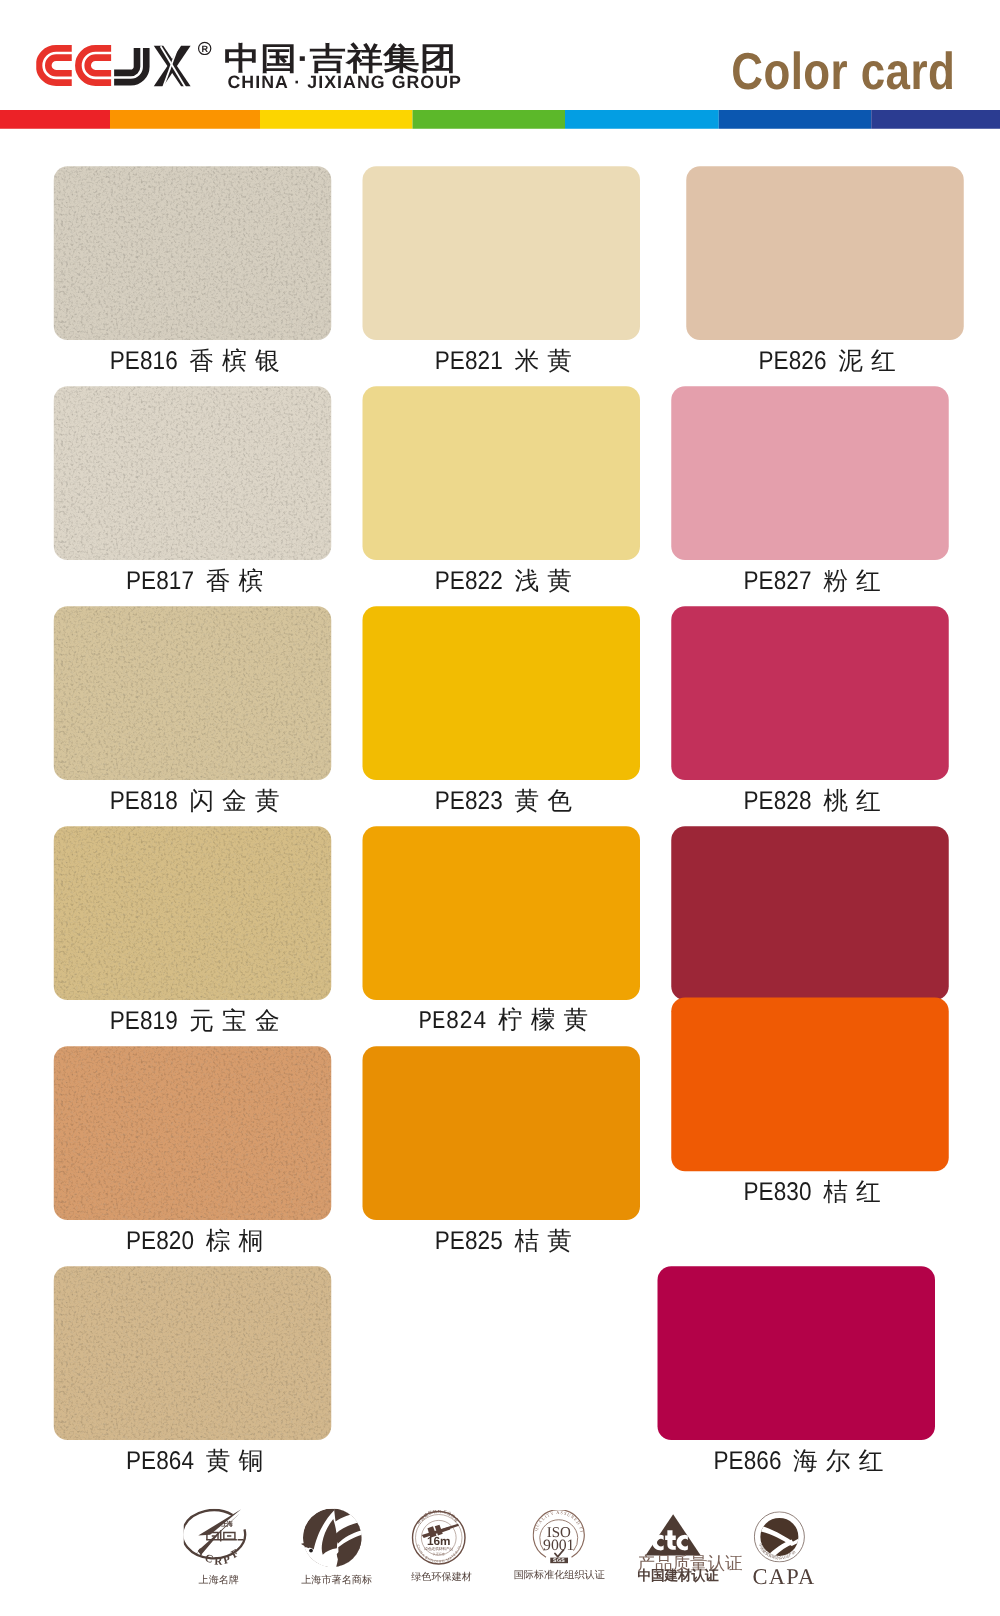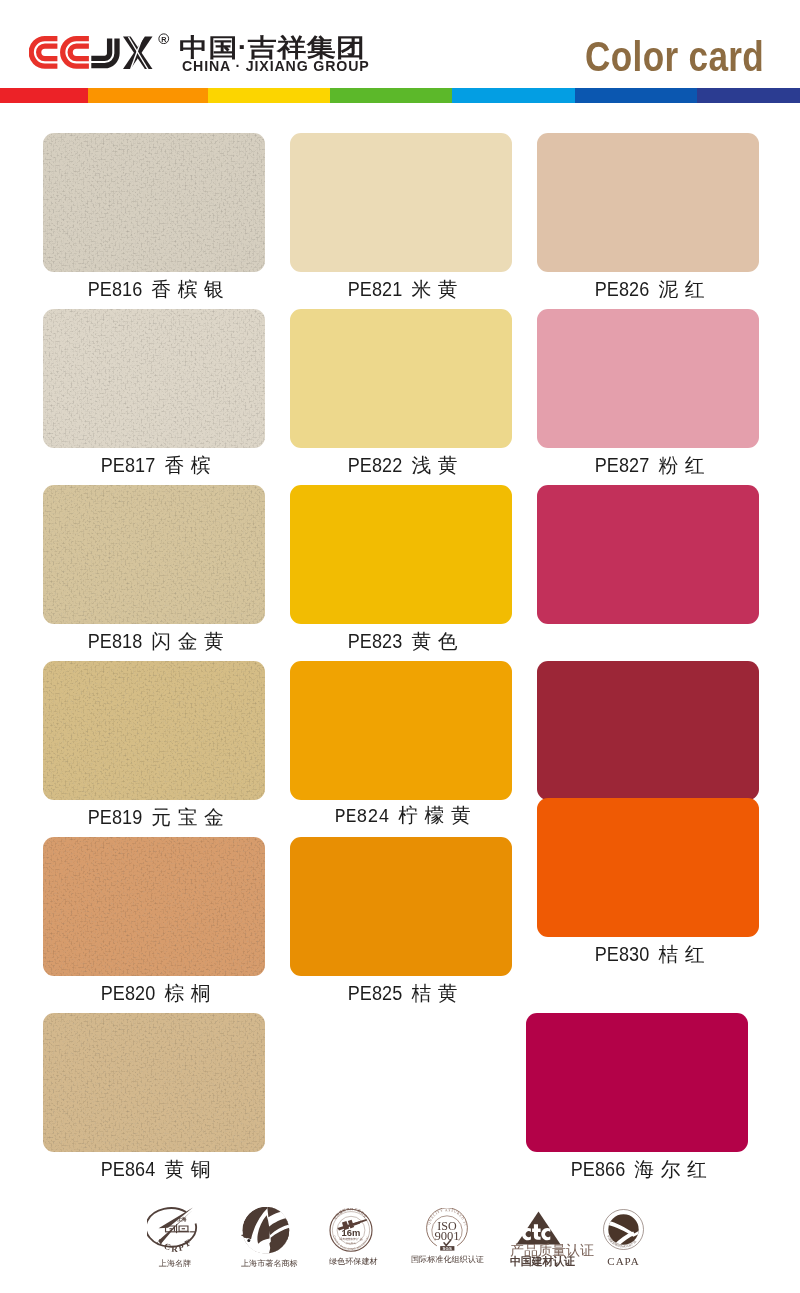--- a/index.html
+++ b/index.html
@@ -35,21 +35,21 @@
   .chip-label .nm{margin-left:5px;letter-spacing:6.5px;margin-right:-6.5px;}
 
   
   .certs{position:absolute;left:0;top:1206px;width:800px;height:87px;}
   .cert{position:absolute;top:0;text-align:center;color:#51403a;}
   .cert .mark{display:block;margin:0 auto;}
   .cert .cap{display:block;font-size:8.1px;letter-spacing:0px;white-space:nowrap;
     color:#51403a;line-height:10px;font-weight:normal;margin-top:4px;}
   .cert .cap-tiny{font-size:14px;line-height:9px;margin-top:1px;color:#7a6258;}
   .cert .cap-main{font-weight:bold;font-size:11px;line-height:12px;margin-top:0px;letter-spacing:-0.2px;}
-  .cert .cap-capa{font-family:"Liberation Serif",serif;font-size:11px;letter-spacing:1px;
+  .cert .cap-capa{font-family:"Liberation Serif",serif;font-size:18px;letter-spacing:1px;
     line-height:17px;margin-top:3px;color:#51403a;}
 </style>
 </head>
 <body>
 
 <svg width="0" height="0" style="position:absolute" aria-hidden="true">
   <defs>
     <filter id="speckle" x="0" y="0" width="100%" height="100%" color-interpolation-filters="sRGB">
       <feTurbulence type="fractalNoise" baseFrequency="0.5" numOctaves="5" seed="7" result="n"></feTurbulence>
       <feColorMatrix in="n" type="matrix" values="0 0 0 0 0.62  0 0 0 0 0.62  0 0 0 0 0.60  1.25 0 0 0 -0.62"></feColorMatrix>
@@ -117,21 +117,21 @@
               <rect width="222" height="139" filter="url(#speckle2)" opacity="0.34"></rect>
             </svg>
           </div>
         </div>
         <div class="chip-label"><span class="code">PE816</span><span class="nm">香槟银</span></div>
       </div>
       <div class="cell" style="left: 290px; top: 133px;">
         <div class="chip" style="background: rgb(235, 219, 182);"></div>
         <div class="chip-label"><span class="code">PE821</span><span class="nm">米黄</span></div>
       </div>
-      <div class="cell" style="left: 537px; top: 133px;">
+      <div class="cell" style="left: 549px; top: 133px;">
         <div class="chip" style="background: rgb(223, 194, 169);"></div>
         <div class="chip-label"><span class="code">PE826</span><span class="nm">泥红</span></div>
       </div>
       <div class="cell" style="left: 43px; top: 309px;">
         <div class="chip" style="background: rgb(221, 214, 200);">
           <div class="tex metallic">
             <svg xmlns="http://www.w3.org/2000/svg" viewBox="0 0 222 139" preserveAspectRatio="none">
               <rect width="222" height="139" filter="url(#speckle)" opacity="0.40"></rect>
               <rect width="222" height="139" filter="url(#speckle2)" opacity="0.34"></rect>
             </svg>
@@ -157,20 +157,21 @@
           </div>
         </div>
         <div class="chip-label"><span class="code">PE818</span><span class="nm">闪金黄</span></div>
       </div>
       <div class="cell" style="left: 290px; top: 485px;">
         <div class="chip" style="background: rgb(242, 188, 2);"></div>
         <div class="chip-label"><span class="code">PE823</span><span class="nm">黄色</span></div>
       </div>
       <div class="cell" style="left: 537px; top: 485px;">
         <div class="chip" style="background: rgb(194, 48, 90);"></div>
+        <div class="chip-label"><span class="code">PE828</span><span class="nm">桃红</span></div>
       </div>
       <div class="cell" style="left: 43px; top: 661px;">
         <div class="chip" style="background: rgb(213, 189, 134);">
           <div class="tex metallic">
             <svg xmlns="http://www.w3.org/2000/svg" viewBox="0 0 222 139" preserveAspectRatio="none">
               <rect width="222" height="139" filter="url(#speckle)" opacity="0.40"></rect>
               <rect width="222" height="139" filter="url(#speckle2)" opacity="0.34"></rect>
             </svg>
           </div>
         </div>

